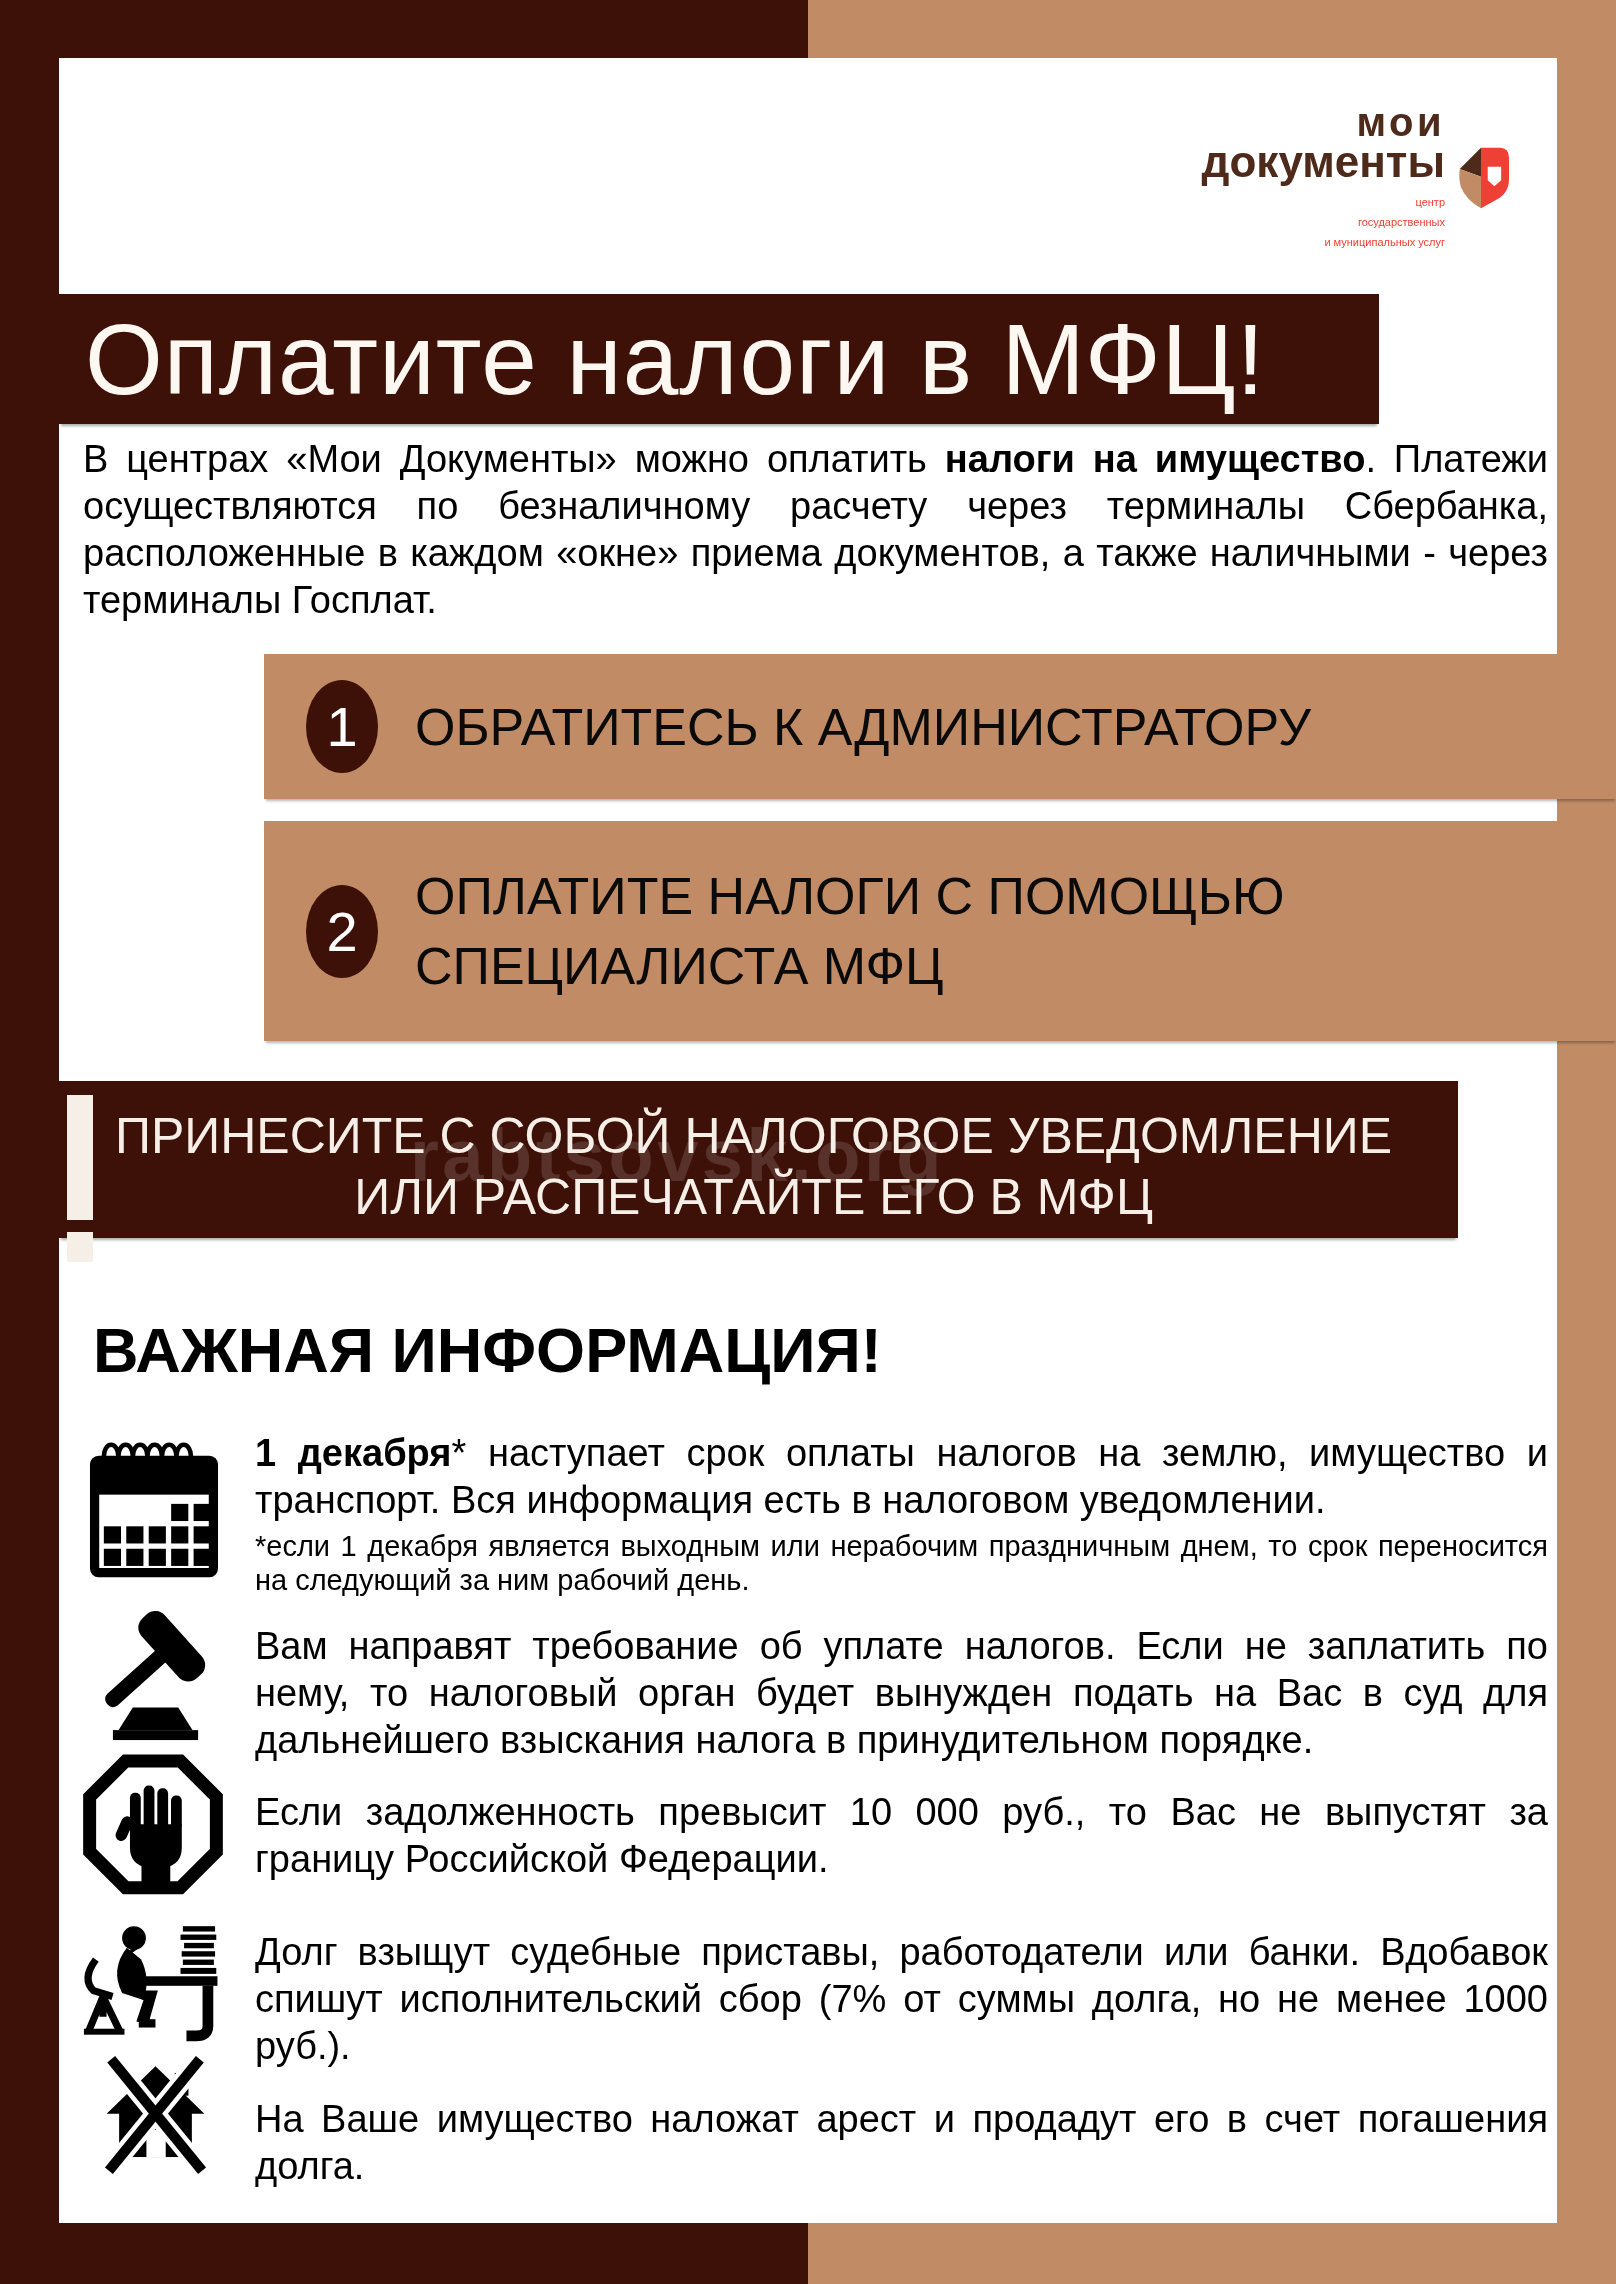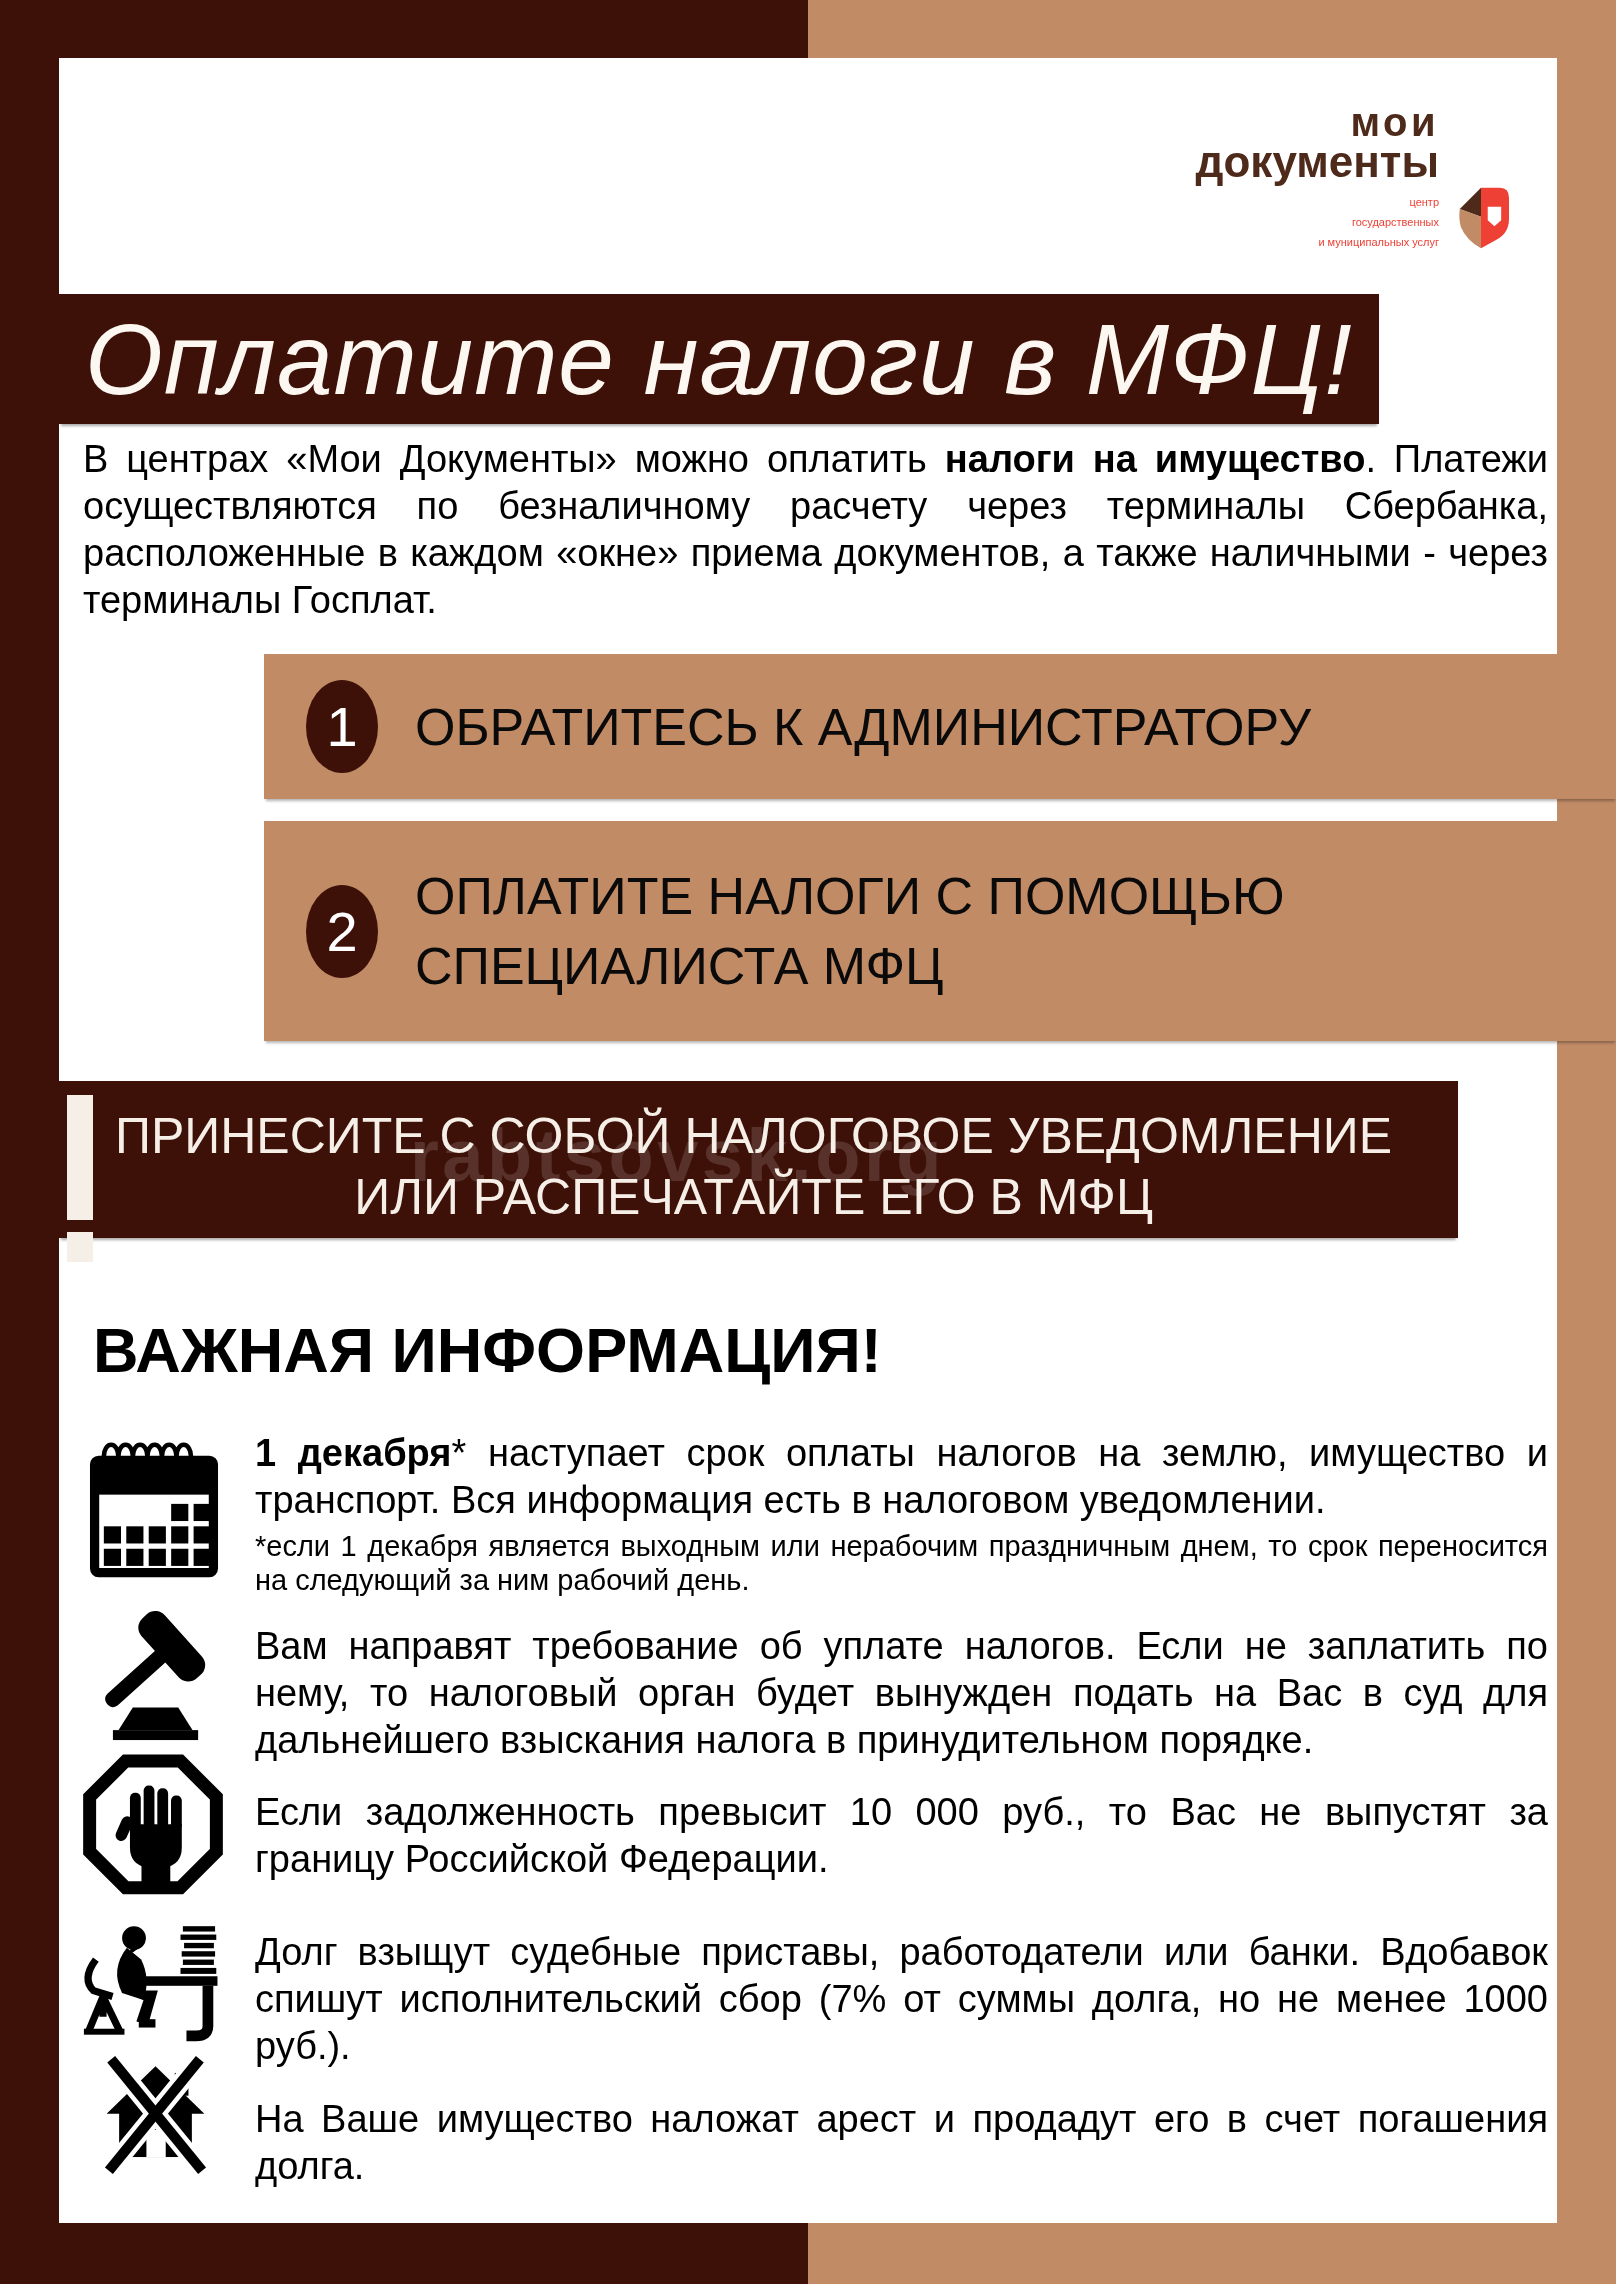--- a/index.html
+++ b/index.html
@@ -22,30 +22,30 @@
 
   
   #band-top-dark{left:0;top:0;width:808px;height:58px;background:var(--dark);}
   #band-top-tan{left:808px;top:0;width:808px;height:58px;background:var(--tan);}
   #border-left{left:0;top:0;width:59px;height:2284px;background:var(--dark);}
   #band-right{left:1557px;top:0;width:60px;height:2284px;background:var(--tan);}
   #band-bottom-dark{left:0;top:2223px;width:808px;height:61px;background:var(--dark);}
   #band-bottom-tan{left:808px;top:2223px;width:808px;height:61px;background:var(--tan);}
 
   
-  #logo{top:105px;right:107px;display:flex;gap:14px;align-items:flex-end;}
+  #logo{top:105px;right:107px;display:flex;gap:8px;align-items:center;}
   .logo-text{display:flex;flex-direction:column;align-items:flex-end;}
   .logo-moi{font-weight:bold;font-size:40px;color:var(--logobrown);line-height:0.85;letter-spacing:3.5px;}
   .logo-doc{font-weight:bold;font-size:44px;color:var(--logobrown);line-height:1.05;}
   .logo-sub{color:var(--red);font-size:11px;line-height:20px;text-align:right;margin-top:7px;font-weight:normal;}
 
   
   #title-banner{left:59px;top:294px;width:1320px;height:130px;background:var(--dark);
     display:flex;align-items:center;padding-left:26px;box-sizing:border-box;
-    box-shadow:0 3.5px 2.6px -1.8px rgba(0,0,0,0.35);font-style:italic;}
+    box-shadow:0 3.5px 2.6px -1.8px rgba(0,0,0,0.35);}
   #title-text{color:#FCF8F1;font-size:100px;letter-spacing:0.9px;white-space:nowrap;}
 
   
   #intro{left:83px;top:436px;width:1465px;font-size:38px;line-height:47px;
     text-align:justify;color:#000;}
 
   
   .step{left:264px;width:1353px;background:var(--tan);display:flex;align-items:center;
     padding-left:42px;gap:37px;box-sizing:border-box;
     box-shadow:0 3.5px 2.6px -1.8px rgba(0,0,0,0.3);}

